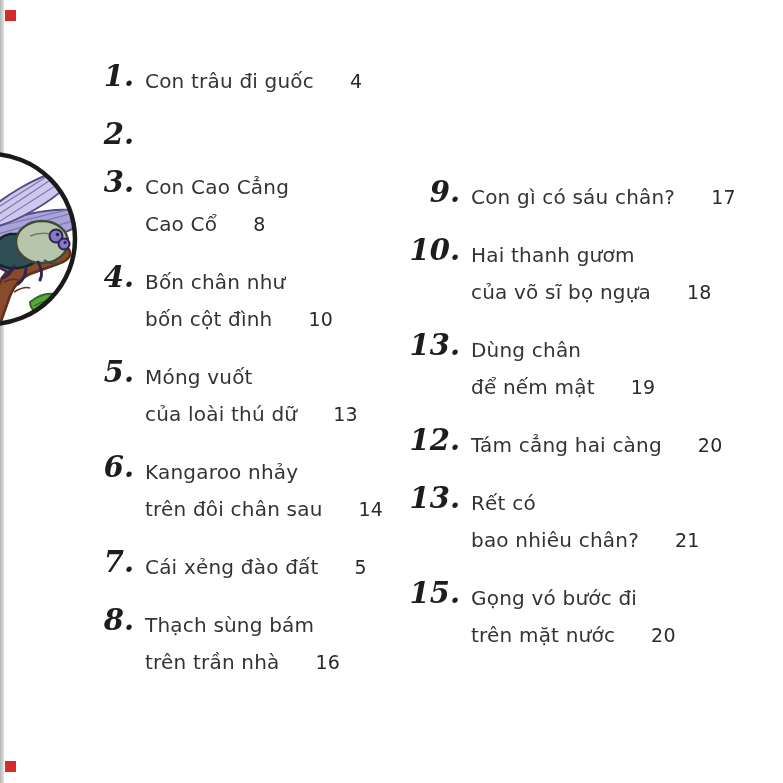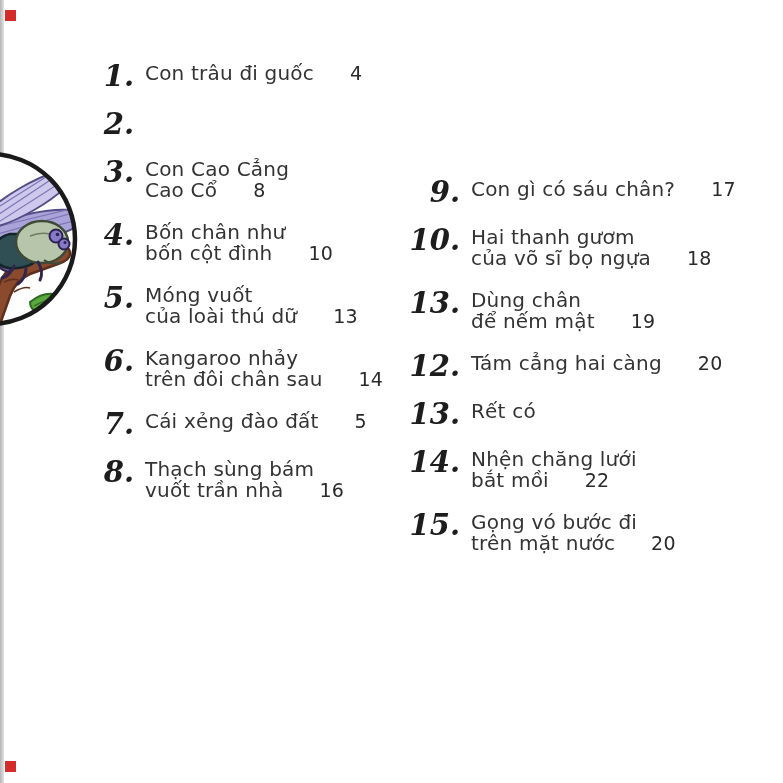--- a/index.html
+++ b/index.html
@@ -32,21 +32,21 @@
     font-family:"DejaVu Serif","Liberation Serif",serif;
     font-style:italic;font-weight:bold;
     font-size:29px;line-height:28px;
     color:#1d1d1d;
     text-align:right;flex:none;
     margin-right:11px;
   }
   .toc-col.left .num{width:36px;}
   .toc-col.right .num{width:52px;}
   .entry-text{
-    font-size:20px;line-height:21px;color:#333333;
+    font-size:20px;line-height:37px;color:#333333;
     letter-spacing:0.2px;
     padding-top:1px;
   }
   .pageno{
     margin-left:36px;
     font-size:19px;color:#2a2a2a;
   }
 </style>
 </head>
 <body>
@@ -145,21 +145,21 @@
       <div class="entry">
         <div class="num">7.</div>
         <div class="entry-text">
           <div><span>Cái xẻng đào đất</span><span class="pageno">5</span></div>
         </div>
       </div>
       <div class="entry">
         <div class="num">8.</div>
         <div class="entry-text">
           <div><span>Thạch sùng bám</span></div>
-          <div><span>vuốt trần nhà</span><span class="pageno">16</span></div>
+          <div><span>trên trần nhà</span><span class="pageno">16</span></div>
         </div>
       </div>
     </div>
   <div class="toc-col right">
       <div class="entry">
         <div class="num">9.</div>
         <div class="entry-text">
           <div><span>Con gì có sáu chân?</span><span class="pageno">17</span></div>
         </div>
       </div>
@@ -180,27 +180,21 @@
       <div class="entry">
         <div class="num">12.</div>
         <div class="entry-text">
           <div><span>Tám cẳng hai càng</span><span class="pageno">20</span></div>
         </div>
       </div>
       <div class="entry">
         <div class="num">13.</div>
         <div class="entry-text">
           <div><span>Rết có</span></div>
-        </div>
-      </div>
-      <div class="entry">
-        <div class="num">14.</div>
-        <div class="entry-text">
-          <div><span>Nhện chăng lưới</span></div>
-          <div><span>bắt mồi</span><span class="pageno">22</span></div>
+          <div><span>bao nhiêu chân?</span><span class="pageno">21</span></div>
         </div>
       </div>
       <div class="entry">
         <div class="num">15.</div>
         <div class="entry-text">
           <div><span>Gọng vó bước đi</span></div>
           <div><span>trên mặt nước</span><span class="pageno">20</span></div>
         </div>
       </div>
     </div>

